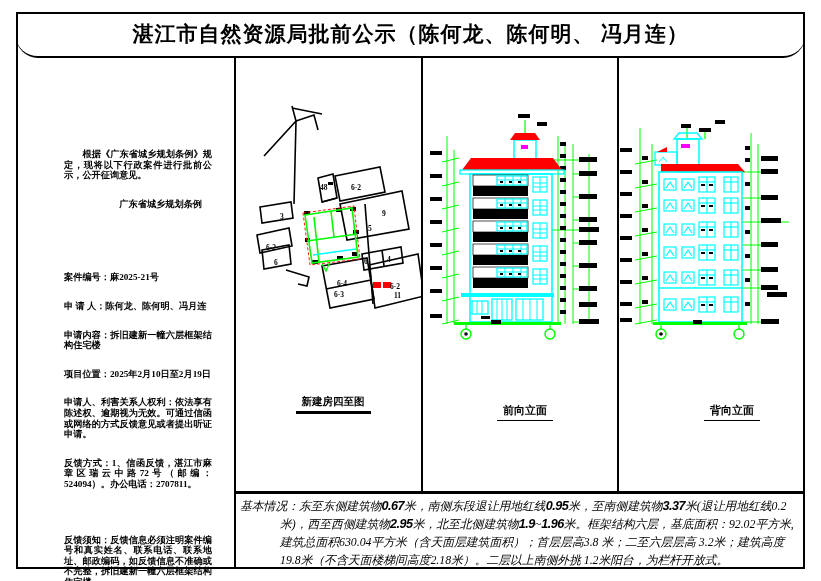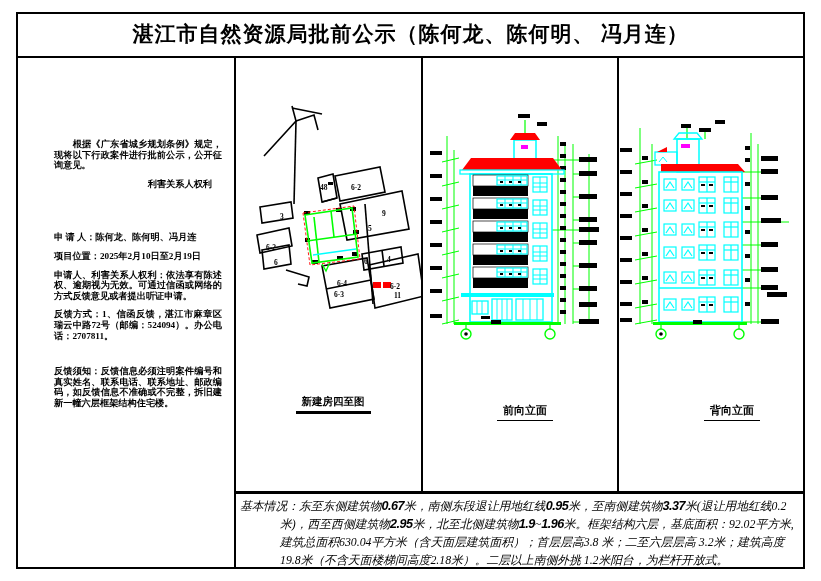--- a/index.html
+++ b/index.html
@@ -4,28 +4,28 @@
 <style>
   html,body{margin:0;padding:0;background:#fff;}
   .sheet{
     position:relative;width:821px;height:581px;background:#fff;overflow:hidden;
     font-family:"Liberation Serif","DejaVu Serif",serif;color:#000;
   }
   .frame{position:absolute;left:16px;top:12px;width:789px;height:557px;
     border:2px solid #000;box-sizing:border-box;}
   .titlebar{position:absolute;left:16px;top:12px;width:789px;height:46px;
     box-sizing:border-box;border-bottom:2px solid #000;
-    display:flex;align-items:center;justify-content:center;}
+    display:flex;align-items:center;justify-content:center;border-radius:22px;}
   .titlebar h1{margin:0;font-size:21px;font-weight:bold;letter-spacing:1px;}
   .vline{position:absolute;width:2px;background:#000;}
   .hline{position:absolute;height:2px;background:#000;}
   
   .notice{position:absolute;left:46px;top:131px;width:184px;
     font-size:9.2px;line-height:10.6px;font-weight:600;text-align:justify;}
-  .notice p{margin:8px;}
+  .notice p{margin:18px;}
   .agency{text-align:right;padding-right:10px;}
   .gap-lg{height:27px;}
   .gap-sm{height:9px;}
   
   .cap{position:absolute;width:130px;text-align:center;font-size:10.5px;font-weight:bold;}
   .cap span{display:inline-block;padding:0 6px 2px 6px;}
   .cap.site span{border-bottom:3.5px solid #000;}
   .cap.elev span{border-bottom:1.5px solid #000;font-size:11px;}
   
   .basic{position:absolute;left:240px;top:497px;width:558px;
@@ -48,23 +48,25 @@
     <h1>湛江市自然资源局批前公示（陈何龙、陈何明、 冯月连）</h1>
   </div>
 
   <div class="vline" style="left:234px;top:58px;height:511px;"></div>
   <div class="vline" style="left:421px;top:58px;height:435px;"></div>
   <div class="vline" style="left:617px;top:58px;height:435px;"></div>
   <div class="hline" style="left:234px;top:491px;width:571px;height:3px;"></div>
 
   <div class="notice">
     <p>　　根据《广东省城乡规划条例》规定，现将以下行政案件进行批前公示，公开征询意见。</p>
-    <p class="agency">利害关系人权利</p>
+    <p class="agency">广东省城乡规划条例</p>
     <div class="gap-lg"></div>
+    <p>案件编号：麻2025-21号</p>
     <p>申 请 人：陈何龙、陈何明、冯月连</p>
+    <p>申请内容：拆旧建新一幢六层框架结构住宅楼</p>
     <p>项目位置：2025年2月10日至2月19日</p>
     <p>申请人、利害关系人权利：依法享有陈述权、逾期视为无效。可通过信函或网络的方式反馈意见或者提出听证申请。</p>
     <p>反馈方式：1、信函反馈，湛江市麻章区瑞云中路72号（邮编：524094）。办公电话：2707811。</p>
     <div class="gap-sm"></div>
     <p>反馈须知：反馈信息必须注明案件编号和真实姓名、联系电话、联系地址、邮政编码，如反馈信息不准确或不完整，拆旧建新一幢六层框架结构住宅楼。</p>
   </div>
 
   <svg style="left:234px;top:58px;" width="188" height="435" viewBox="0 0 188 435">
 
     <g stroke="#000" stroke-width="1.6" fill="none">

